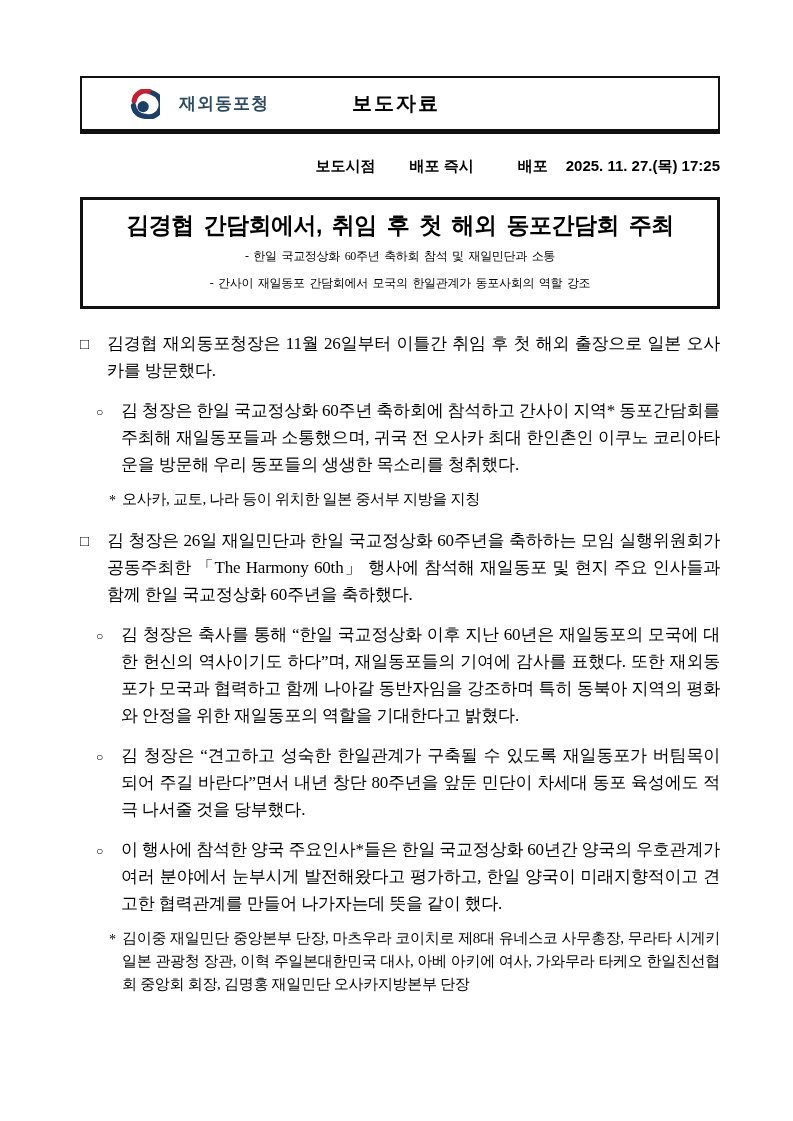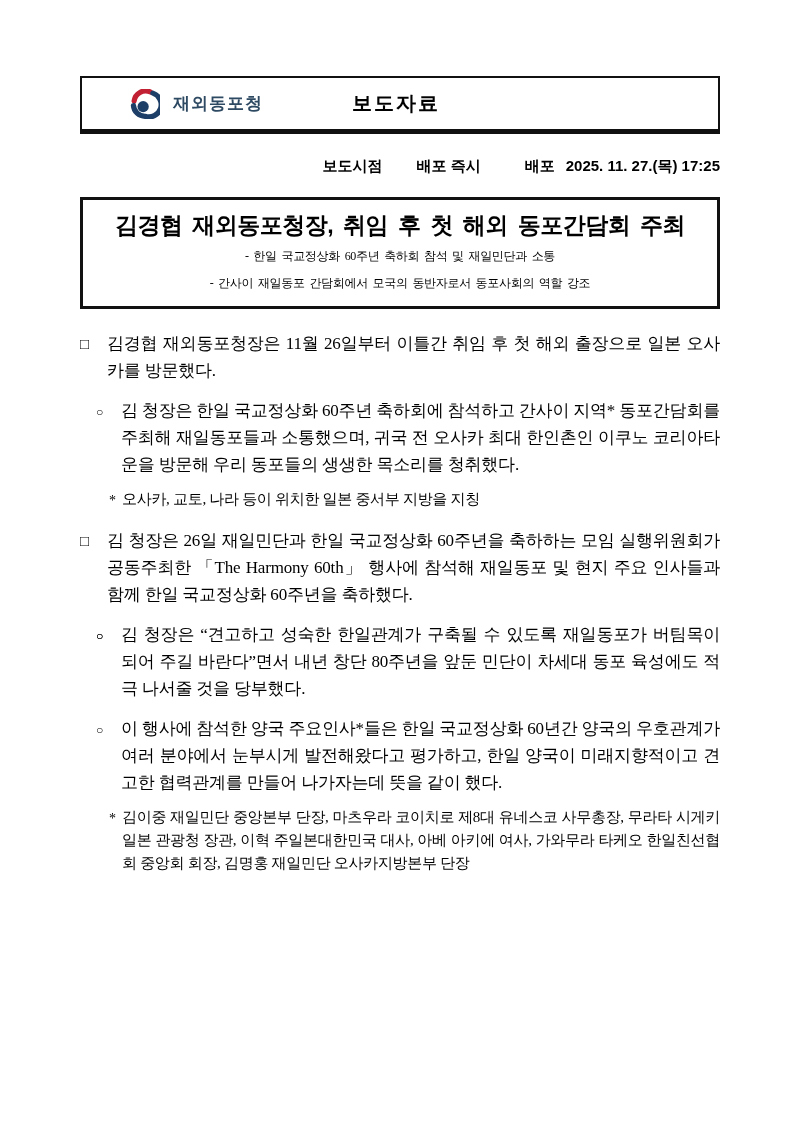--- a/index.html
+++ b/index.html
@@ -23,21 +23,21 @@
     width: 640px;
     height: 58px;
     border: 2px solid #111;
     border-bottom: 5px solid #111;
     display: flex;
     align-items: center;
   }
   .logo {
     display: flex;
     align-items: center;
-    gap: 13px;
+    gap: 19px;
     margin-left: 48px;
     z-index: 2;
   }
   .agency-name {
     font-family: "Liberation Sans", sans-serif;
     font-size: 17px;
     font-weight: 600;
     color: #2e4a63;
     letter-spacing: 1px;
   }
@@ -59,21 +59,21 @@
     display: flex;
     justify-content: flex-end;
     align-items: flex-end;
     font-family: "Liberation Sans", sans-serif;
     font-weight: bold;
     font-size: 15px;
     white-space: nowrap;
   }
   .release-line .lbl-timing   { margin-right: 34px; }
   .release-line .val-timing   { margin-right: 44px; margin-top: 8px; }
-  .release-line .lbl-dist     { margin-right: 11px; }
+  .release-line .lbl-dist     { margin-right: 18px; }
 
   
   .title-box {
     margin-top: 21px;
     width: 640px;
     border: 3px solid #111;
     padding: 8px 6px 9px 6px;
     text-align: center;
   }
   .main-title {
@@ -143,23 +143,23 @@
   </div>
 
   <div class="release-line">
     <span class="lbl-timing">보도시점</span>
     <span class="val-timing">배포 즉시</span>
     <span class="lbl-dist">배포</span>
     <span class="val-dist">2025. 11. 27.(목) 17:25</span>
   </div>
 
   <div class="title-box">
-    <div class="main-title">김경협 재외동포청장, 취임 후 첫 해외 동포간담회 주최</div>
+    <div class="main-title">김경협 간담회에서, 취임 후 첫 해외 동포간담회 주최</div>
     <div class="subtitle">- 한일 국교정상화 60주년 축하회 참석 및 재일민단과 소통</div>
-    <div class="subtitle">- 간사이 재일동포 간담회에서 모국의 동반자로서 동포사회의 역할 강조</div>
+    <div class="subtitle">- 간사이 재일동포 간담회에서 모국의 한일관계가 동포사회의 역할 강조</div>
   </div>
 
   <div class="body-area">
 
     <div class="para p1">
       <span class="marker">□</span>
       <span>김경협 재외동포청장은 11월 26일부터 이틀간 취임 후 첫 해외 출장으로 일본 오사카를 방문했다.</span>
     </div>
 
     <div class="para p2">
@@ -172,20 +172,21 @@
       <span>오사카, 교토, 나라 등이 위치한 일본 중서부 지방을 지칭</span>
     </div>
 
     <div class="para p1">
       <span class="marker">□</span>
       <span>김 청장은 26일 재일민단과 한일 국교정상화 60주년을 축하하는 모임 실행위원회가 공동주최한 「The Harmony 60th」 행사에 참석해 재일동포 및 현지 주요 인사들과 함께 한일 국교정상화 60주년을 축하했다.</span>
     </div>
 
     <div class="para p2">
       <span class="marker">○</span>
+      <span>김 청장은 축사를 통해 “한일 국교정상화 이후 지난 60년은 재일동포의 모국에 대한 헌신의 역사이기도 하다”며, 재일동포들의 기여에 감사를 표했다. 또한 재외동포가 모국과 협력하고 함께 나아갈 동반자임을 강조하며 특히 동북아 지역의 평화와 안정을 위한 재일동포의 역할을 기대한다고 밝혔다.</span>
     </div>
 
     <div class="para p2">
       <span class="marker">○</span>
       <span>김 청장은 “견고하고 성숙한 한일관계가 구축될 수 있도록 재일동포가 버팀목이 되어 주길 바란다”면서 내년 창단 80주년을 앞둔 민단이 차세대 동포 육성에도 적극 나서줄 것을 당부했다.</span>
     </div>
 
     <div class="para p2">
       <span class="marker">○</span>
       <span>이 행사에 참석한 양국 주요인사*들은 한일 국교정상화 60년간 양국의 우호관계가 여러 분야에서 눈부시게 발전해왔다고 평가하고, 한일 양국이 미래지향적이고 견고한 협력관계를 만들어 나가자는데 뜻을 같이 했다.</span>

